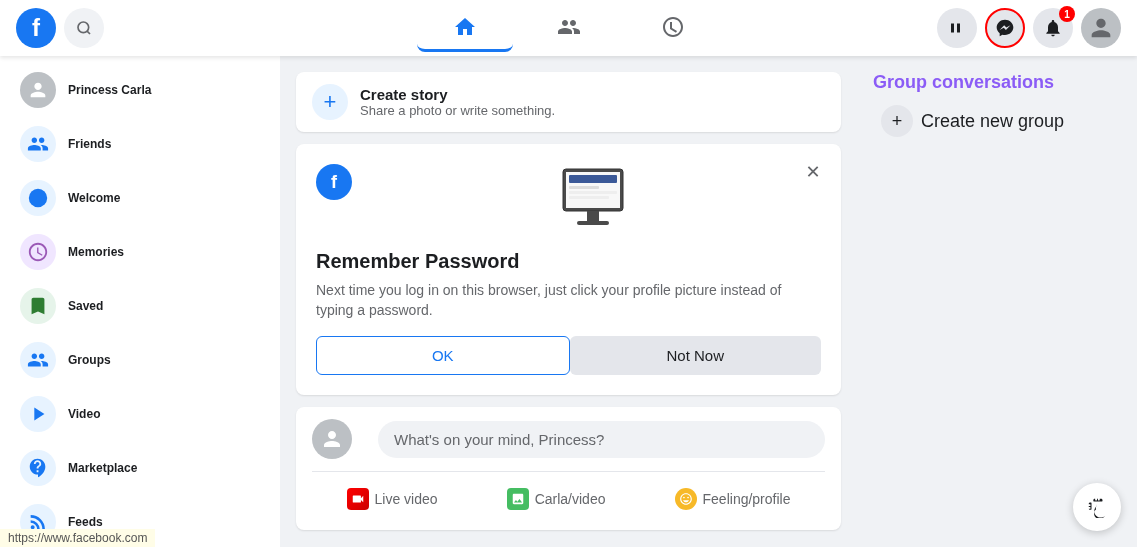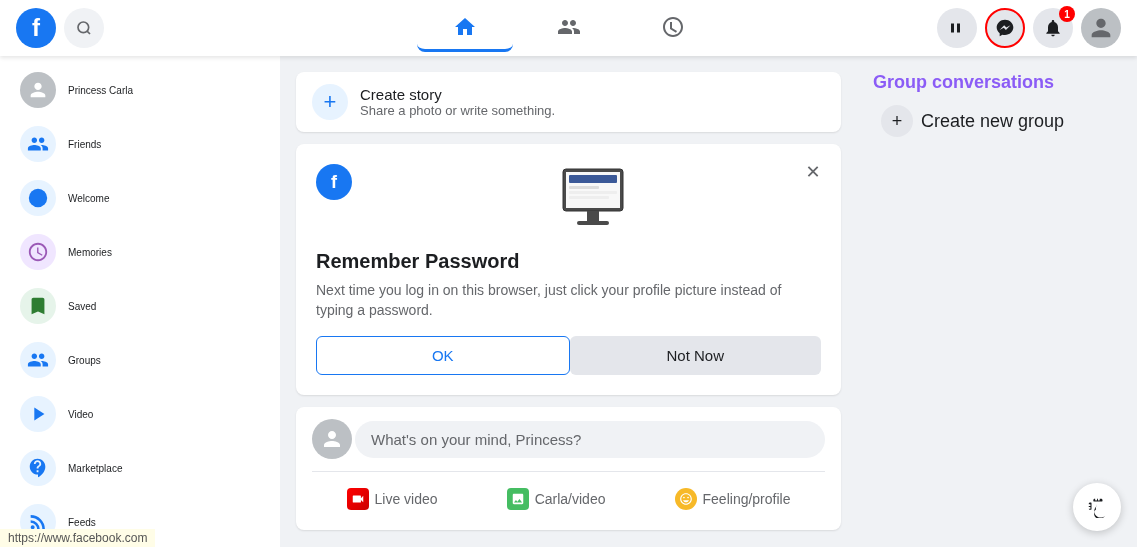--- a/index.html
+++ b/index.html
@@ -24,47 +24,47 @@
     .badge { position: absolute; top: -2px; right: -2px; background: red; color: white; font-size: 10px; font-weight: bold; border-radius: 50%; width: 16px; height: 16px; display: flex; align-items: center; justify-content: center; }
     .avatar-btn { width: 40px; height: 40px; border-radius: 50%; background: #bcc0c4; display: flex; align-items: center; justify-content: center; cursor: pointer; overflow: hidden; }
 
     
     .layout { display: flex; margin-top: 56px; height: calc(547px - 56px); }
 
     
     .sidebar { width: 280px; background: #fff; padding: 8px 8px; overflow-y: auto; flex-shrink: 0; }
     .sidebar-item { display: flex; align-items: center; gap: 12px; padding: 8px 12px; border-radius: 8px; cursor: pointer; margin-bottom: 2px; }
     .sidebar-icon { width: 36px; height: 36px; border-radius: 50%; display: flex; align-items: center; justify-content: center; font-size: 20px; flex-shrink: 0; }
-    .sidebar-label { font-size: 10px; font-weight: 400; color: #1c1e21; }
+    .sidebar-label { font-size: 12px; font-weight: 700; color: #1c1e21; }
     .user-avatar-icon { width: 36px; height: 36px; border-radius: 50%; background: #bcc0c4; display: flex; align-items: center; justify-content: center; color: #fff; font-size: 18px; }
 
     
     .main-feed { flex: 1; padding: 16px; overflow-y: auto; display: flex; flex-direction: column; gap: 12px; }
 
     
     .create-story-card { background: #fff; border-radius: 8px; padding: 12px 16px; display: flex; align-items: center; gap: 12px; box-shadow: 0 1px 2px rgba(0,0,0,0.1); cursor: pointer; }
     .story-plus { width: 36px; height: 36px; border-radius: 50%; background: #e7f3ff; display: flex; align-items: center; justify-content: center; color: #1877f2; font-size: 22px; }
-    .story-text-main { font-size: 15px; font-weight: 400; color: #1c1e21; }
+    .story-text-main { font-size: 15px; font-weight: 700; color: #1c1e21; }
     .story-text-sub { font-size: 13px; color: #65676b; }
 
     
     .remember-pw-card { background: #fff; border-radius: 8px; padding: 20px; box-shadow: 0 1px 2px rgba(0,0,0,0.1); position: relative; }
     .remember-pw-card .close-btn { position: absolute; top: 12px; right: 12px; background: none; border: none; cursor: pointer; font-size: 18px; color: #65676b; width: 32px; height: 32px; border-radius: 50%; display: flex; align-items: center; justify-content: center; }
     .pw-header { display: flex; align-items: flex-start; gap: 12px; margin-bottom: 16px; }
     .fb-logo-small { width: 36px; height: 36px; border-radius: 50%; background: #1877f2; display: flex; align-items: center; justify-content: center; color: white; font-size: 18px; font-weight: bold; flex-shrink: 0; }
     .monitor-svg { width: 80px; height: 70px; }
     .pw-title { font-size: 20px; font-weight: 700; color: #1c1e21; margin-bottom: 8px; }
     .pw-desc { font-size: 14px; color: #65676b; line-height: 1.4; margin-bottom: 16px; }
     .pw-buttons { display: flex; gap: 0; }
     .btn-ok { flex: 1; padding: 10px; background: #fff; border: 1px solid #1877f2; color: #1877f2; border-radius: 6px; cursor: pointer; font-size: 15px; font-weight: 500; }
     .btn-not-now { flex: 1; padding: 10px; background: #e4e6eb; border: none; color: #1c1e21; border-radius: 6px; cursor: pointer; font-size: 15px; font-weight: 500; }
 
     
     .post-box-card { background: #fff; border-radius: 8px; padding: 12px 16px; box-shadow: 0 1px 2px rgba(0,0,0,0.1); }
-    .post-box-top { display: flex; align-items: center; gap: 3px; margin-bottom: 12px; }
+    .post-box-top { display: flex; align-items: center; gap: 26px; margin-bottom: 12px; }
     .post-avatar { width: 40px; height: 40px; border-radius: 50%; background: #bcc0c4; display: flex; align-items: center; justify-content: center; color: white; font-size: 20px; flex-shrink: 0; }
     .post-input { flex: 1; background: #f0f2f5; border: none; border-radius: 20px; padding: 10px 16px; font-size: 15px; color: #65676b; cursor: pointer; }
     .post-actions { display: flex; align-items: flex-end; justify-content: space-around; padding-top: 8px; border-top: 1px solid #e4e6eb; }
     .post-action-btn { display: flex; align-items: center; gap: 6px; padding: 8px 12px; border-radius: 8px; cursor: pointer; font-size: 14px; font-weight: 500; color: #65676b; }
 
     
     .right-panel { width: 280px; padding: 16px; flex-shrink: 0; }
     .group-conv-title { font-size: 18px; font-weight: 700; color: #8b5cf6; margin-bottom: 4px; }
     .create-group-btn { display: flex; align-items: center; gap: 8px; cursor: pointer; padding: 8px; border-radius: 8px; }
     .plus-circle { width: 32px; height: 32px; border-radius: 50%; background: #e4e6eb; display: flex; align-items: center; justify-content: center; font-size: 18px; color: #1c1e21; }

